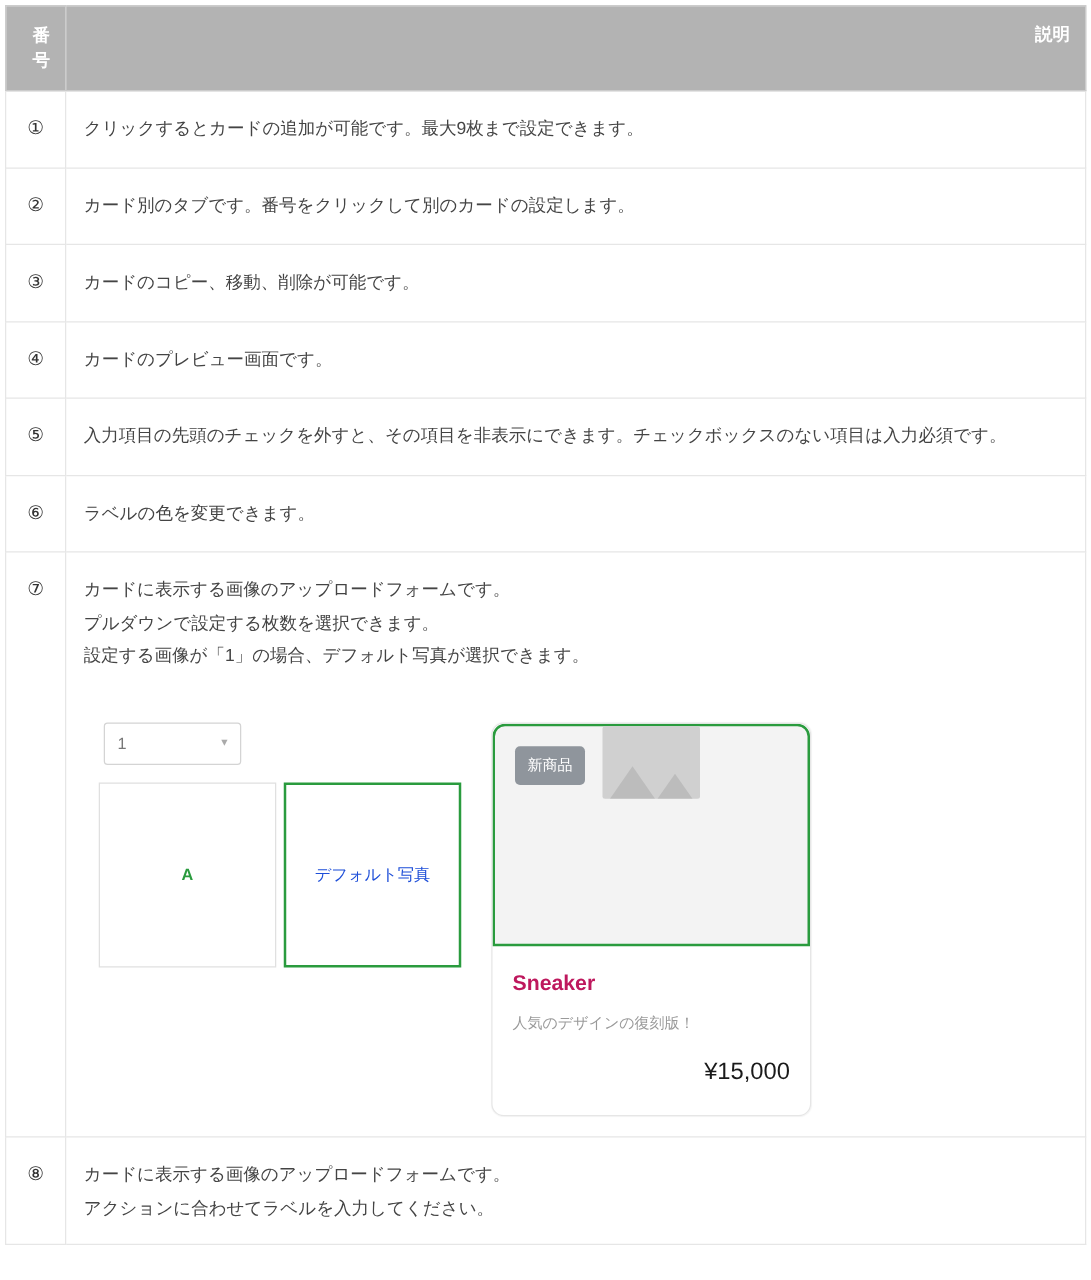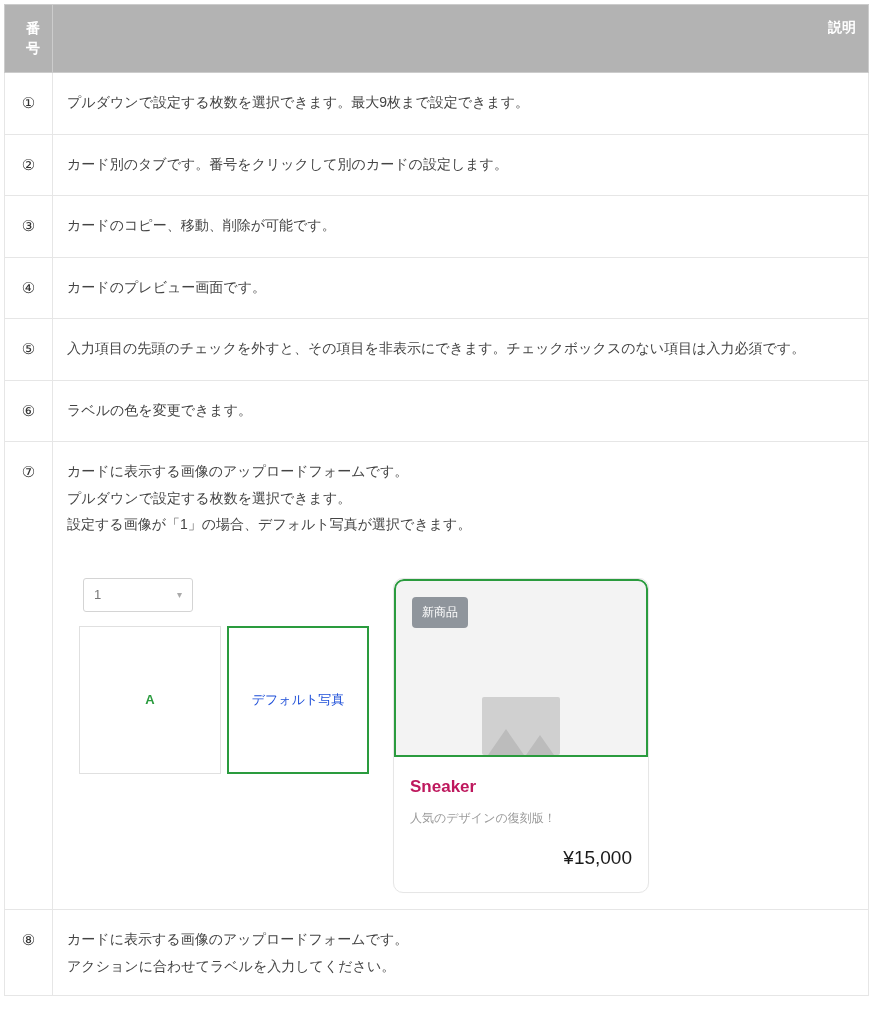--- a/index.html
+++ b/index.html
@@ -109,21 +109,21 @@
       overflow: hidden;
       box-shadow: 0 0 1px rgba(0,0,0,0.05);
     }
     .card-image {
       height: 178px;
       background: #f3f3f3;
       border: 2px solid #2a9b3e;
       border-radius: 10px 10px 0 0;
       position: relative;
       display: flex;
-      align-items: flex-end;
+      align-items: flex-start;
       justify-content: center;
     }
     .badge {
       position: absolute;
       top: 16px;
       left: 16px;
       background: #8f959c;
       color: #fff;
       font-size: 12px;
       padding: 4px 10px;
@@ -188,21 +188,21 @@
   <thead>
     <tr>
       <th class="col-num">番号</th>
       <th>説明</th>
     </tr>
   </thead>
   <tbody>
     <tr>
       <td class="num-cell">①</td>
       <td>
-          <span class="desc-block">プルダウンで設定する枚数を選択できます。最大9枚まで設定できます。</span>
+          <span class="desc-block">クリックするとカードの追加が可能です。最大9枚まで設定できます。</span>
         </td>
     </tr>
     <tr>
       <td class="num-cell">②</td>
       <td>
           <span class="desc-block">カード別のタブです。番号をクリックして別のカードの設定します。</span>
         </td>
     </tr>
     <tr>
       <td class="num-cell">③</td>

